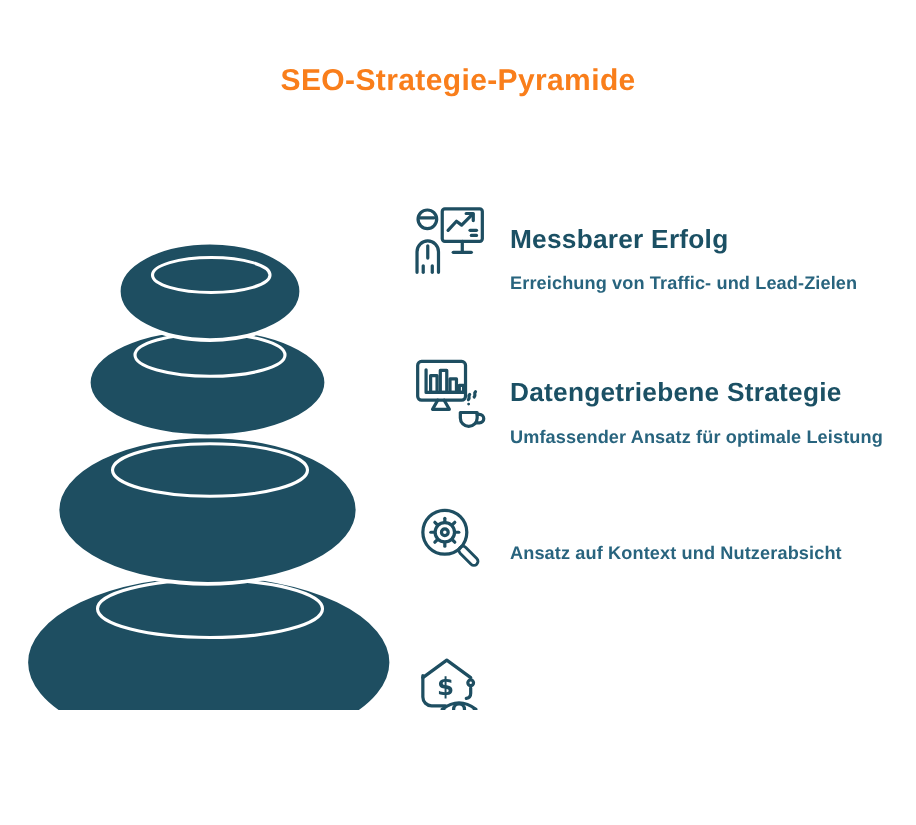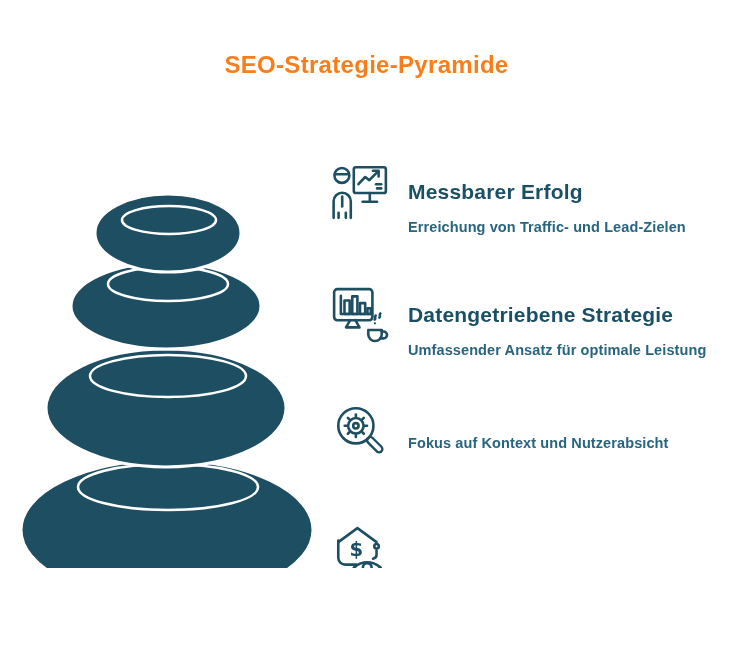--- a/index.html
+++ b/index.html
@@ -151,21 +151,21 @@
           <line x1="25" y1="31" x2="25" y2="33.8"></line>
           <line x1="19.3" y1="28.7" x2="17.3" y2="30.7"></line>
           <line x1="17" y1="23" x2="14.2" y2="23"></line>
           <line x1="19.3" y1="17.3" x2="17.3" y2="15.3"></line>
           <line x1="25" y1="15" x2="25" y2="12.2"></line>
           <line x1="30.7" y1="17.3" x2="32.7" y2="15.3"></line>
         </g>
       </svg>
     </span>
     <div class="text">
-      <p>Fokus auf Kontext und Nutzerabsicht</p>
+      <p>Ansatz auf Kontext und Nutzerabsicht</p>
     </div>
   </div>
 
   <div class="item item-4">
     <span class="icon">
       <svg viewBox="0 0 58 58">
         <path class="ic" d="M8 17.5 26.5 4 45 17.5"></path>
         <path class="ic" d="M8 16v16.5a6.8 6.8 0 0 0 6.8 6.8h10.7"></path>
         <circle class="ic" cx="45" cy="21.5" r="2.2"></circle>
         <path class="ic" d="M45 25.5v4a4.2 4.2 0 0 1-3.4 4.1"></path>

